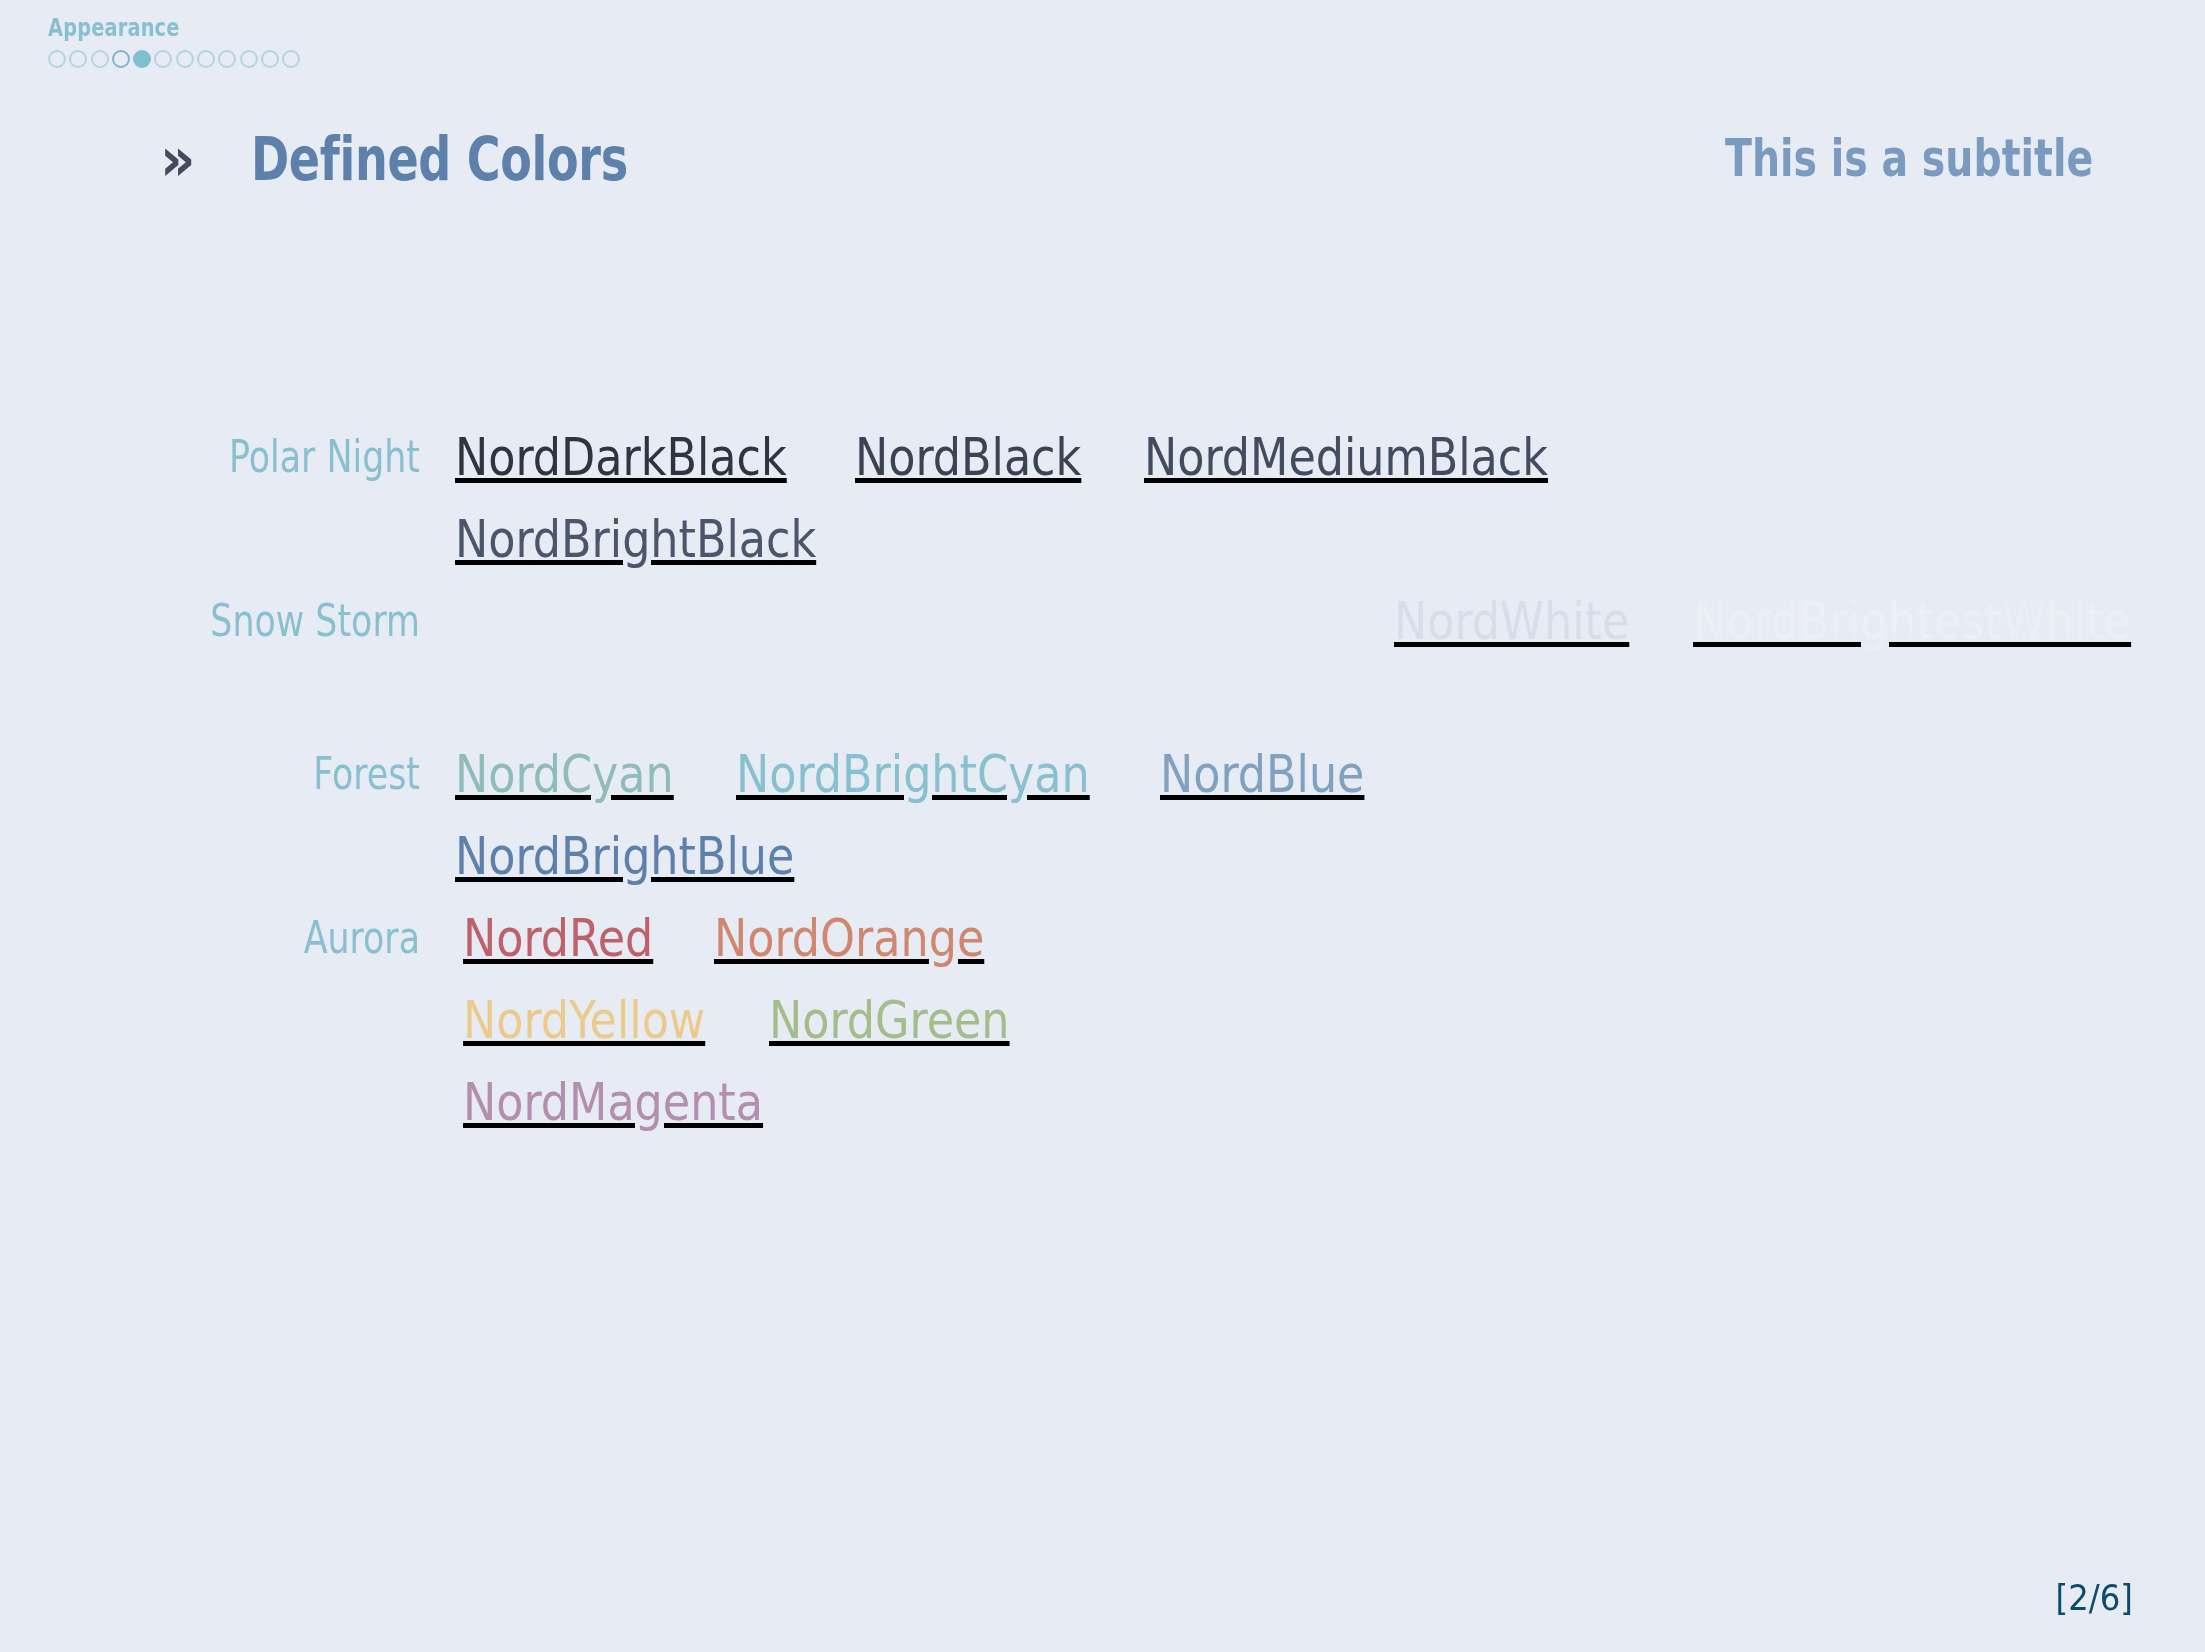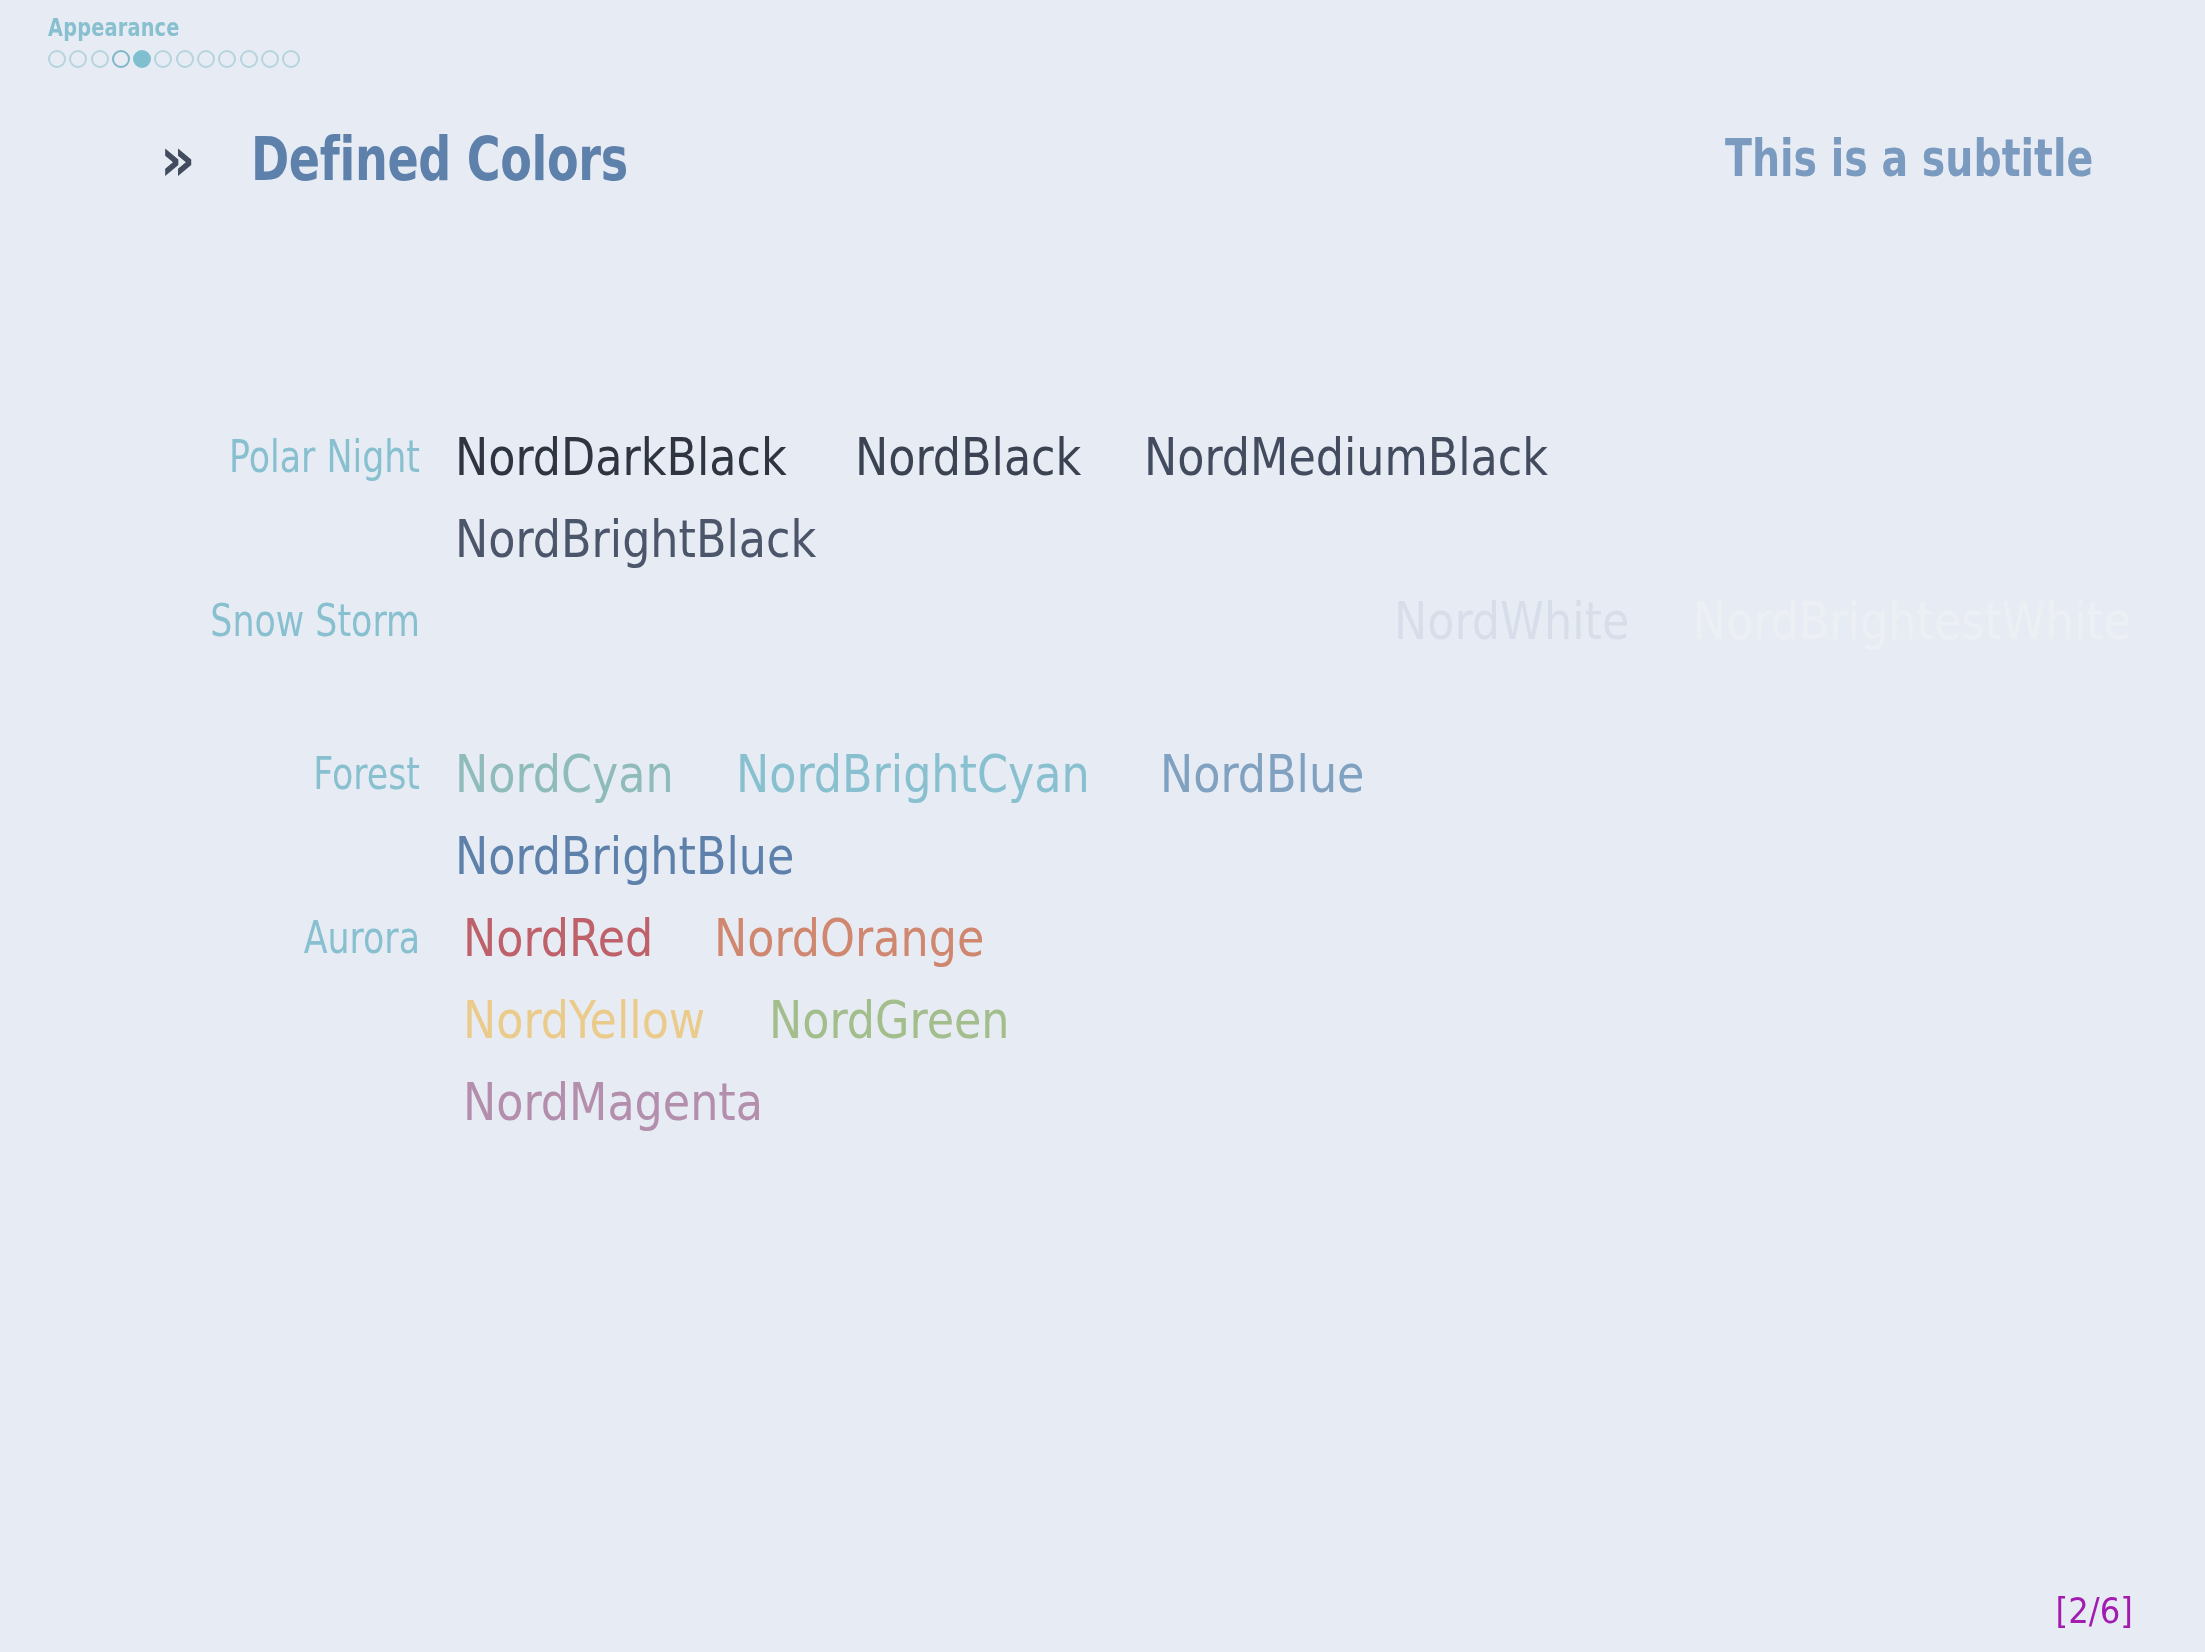--- a/index.html
+++ b/index.html
@@ -137,20 +137,21 @@
     white-space: nowrap;
     transform: scaleX(0.88);
     transform-origin: right top;
   }
   .group-swatches {
     padding-left: 35px;
     display: flex;
     flex-wrap: wrap;
     max-width: 1317px;
     align-content: flex-start;
+    text-decoration: underline;
   }
   .swatch {
     font-family: "DejaVu Sans Condensed", "Liberation Sans Narrow", "Liberation Sans", sans-serif;
     font-weight: normal;
     font-size: 52px;
     line-height: 82px;
     white-space: nowrap;
     margin-right: 51px;
     transform: scaleX(0.95);
     transform-origin: left top;
@@ -163,24 +164,24 @@
   
   .group-swatches.w-polar  { max-width: 1234px; }
   .group-swatches.w-snow   { max-width: 1284px; }
   .group-swatches.w-forest { max-width: 971px; }
   .group-swatches.w-aurora { max-width: 823px; }
 
   
   #page-number {
     position: absolute;
     right: 72px;
-    bottom: 23px;
+    bottom: 36px;
     font-family: "DejaVu Sans Condensed", "Liberation Sans Narrow", "Liberation Sans", sans-serif;
     font-size: 36px;
-    color: #a21caf;
+    color: #0c4a6e;
     line-height: 1;
     white-space: nowrap;
   }
 </style>
 </head>
 <body>
 
 <div id="slide">
 
   <div id="section-header">

